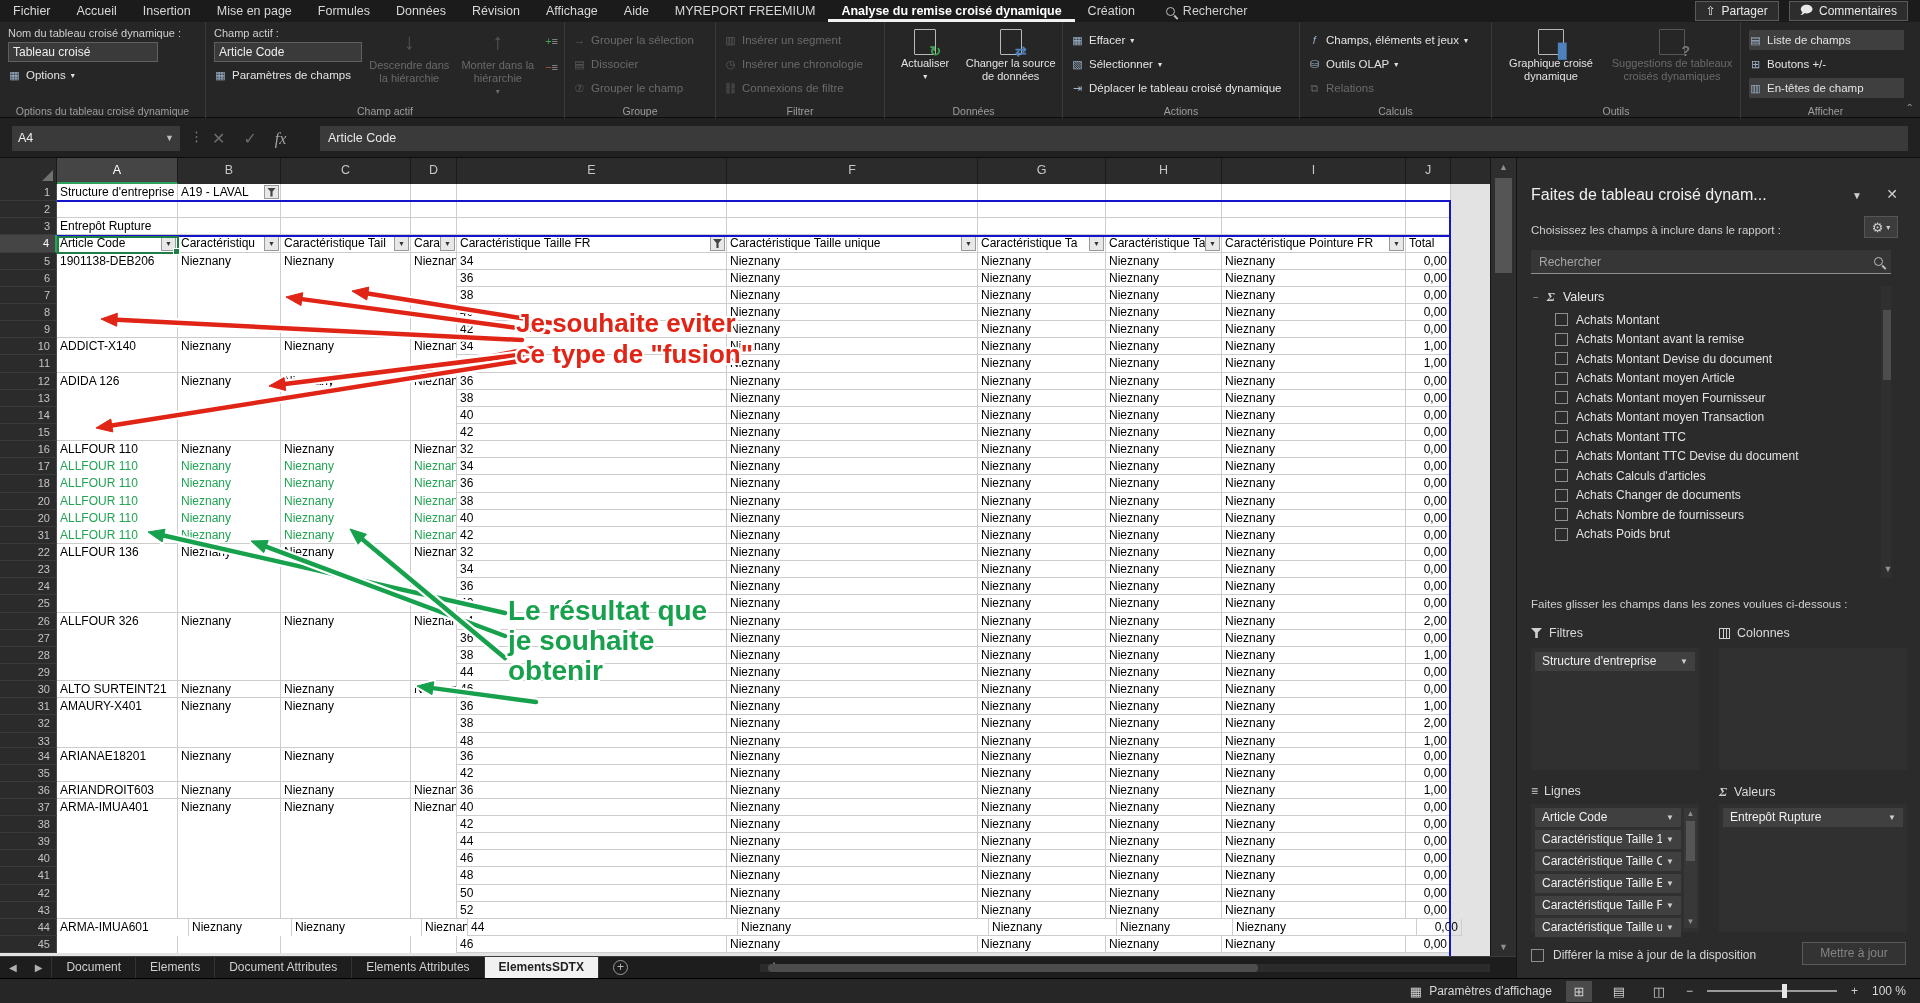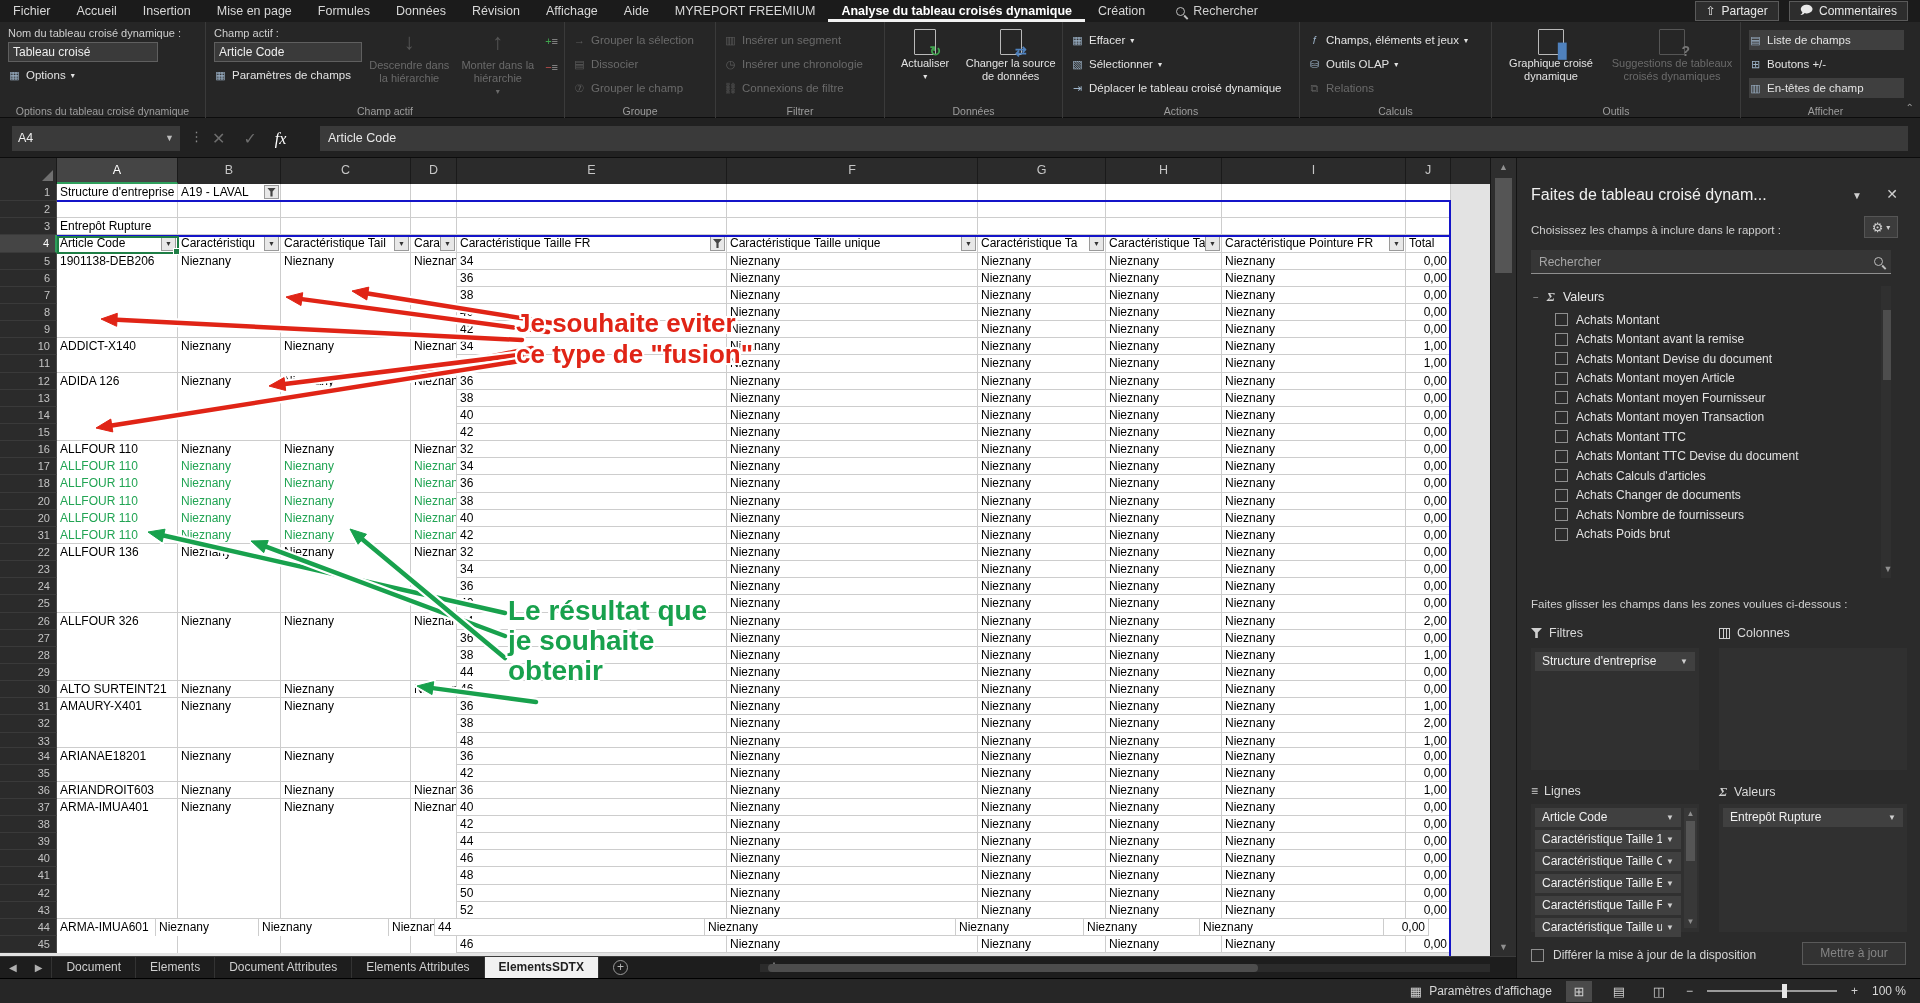--- a/index.html
+++ b/index.html
@@ -163,21 +163,21 @@
         <span class="tab">Fichier</span>
         <span class="tab">Accueil</span>
         <span class="tab">Insertion</span>
         <span class="tab">Mise en page</span>
         <span class="tab">Formules</span>
         <span class="tab">Données</span>
         <span class="tab">Révision</span>
         <span class="tab">Affichage</span>
         <span class="tab">Aide</span>
         <span class="tab">MYREPORT FREEMIUM</span>
-        <span class="tab active">Analyse du tableau croisés dynamique</span>
+        <span class="tab active">Analyse du remise croisé dynamique</span>
         <span class="tab">Création</span>
       </div>
     <div id="searchbox">
       <span class="mag"></span>
       <span>Rechercher</span>
     </div>
     <div id="winbtns">
       <div class="winbtn">
         <span>⇧</span>
         <span>Partager</span>
@@ -357,21 +357,21 @@
 
   <div id="fbar">
     <div id="namebox">
       <span>A4</span>
       <span class="dd">▼</span>
     </div>
     <div id="fdots">⋮</div>
     <div id="fbtns">
       <span style="color:#6e6e6e">✕</span>
       <span style="color:#6e6e6e">✓</span>
-      <span style="color:#ffffff; font-style:italic; font-family:'Liberation Serif',serif;">fx</span>
+      <span style="color:#a3a3a3; font-style:italic; font-family:'Liberation Serif',serif;">fx</span>
     </div>
     <div id="fx">Article Code</div>
   </div>
 
   <div id="sheet">
     <div id="colheads">
         <div class="" id="corner"></div>
         <div class="ch sel" style="width: 121px;">A</div>
         <div class="ch" style="width: 103px;">B</div>
         <div class="ch" style="width: 130px;">C</div>
@@ -958,21 +958,21 @@
           <div class="c bb" style="width: 46px;"></div>
           <div class="c bb" style="width: 270px;">52</div>
           <div class="c bb" style="width: 251px;">Nieznany</div>
           <div class="c bb" style="width: 128px;">Nieznany</div>
           <div class="c bb" style="width: 116px;">Nieznany</div>
           <div class="c bb" style="width: 184px;">Nieznany</div>
           <div class="c bb num" style="width: 45px;">0,00</div>
         </div>
         <div class="rowline" style="height: 17.156px;">
           <div class="gut">44</div>
-          <div class="c" style="width: 99px;">ARMA-IMUA601</div>
+          <div class="c" style="width: 132px;">ARMA-IMUA601</div>
           <div class="c" style="width: 103px;">Nieznany</div>
           <div class="c" style="width: 130px;">Nieznany</div>
           <div class="c" style="width: 46px;">Nieznany</div>
           <div class="c bb" style="width: 270px;">44</div>
           <div class="c bb" style="width: 251px;">Nieznany</div>
           <div class="c bb" style="width: 128px;">Nieznany</div>
           <div class="c bb" style="width: 116px;">Nieznany</div>
           <div class="c bb" style="width: 184px;">Nieznany</div>
           <div class="c bb num" style="width: 45px;">0,00</div>
         </div>

